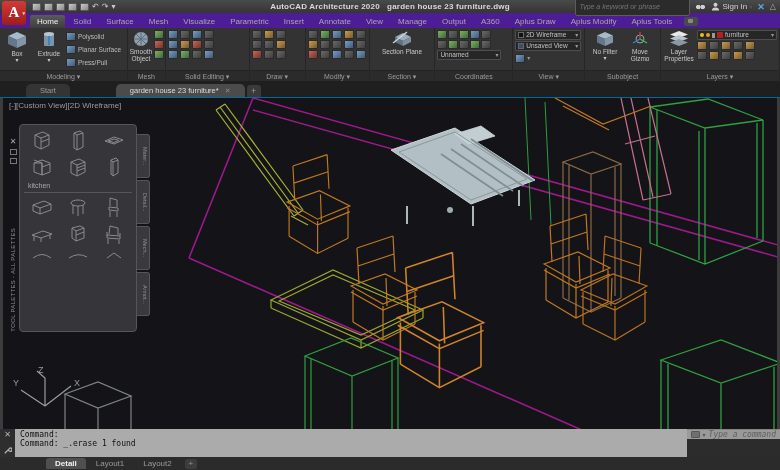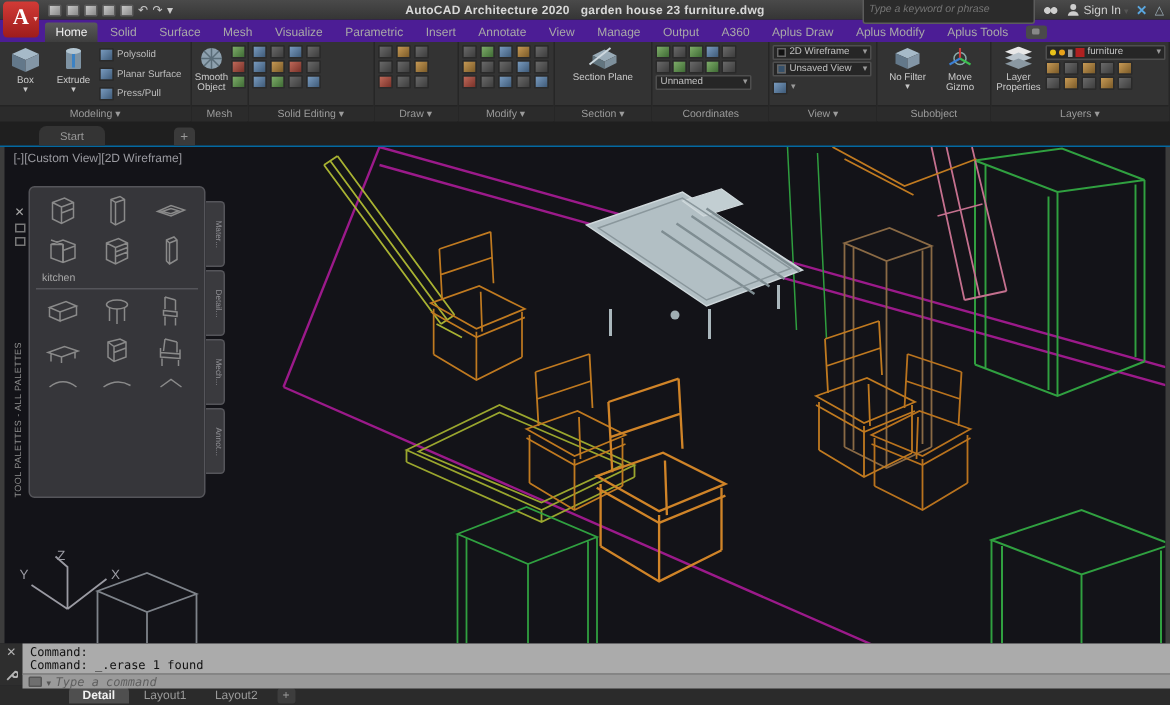--- a/index.html
+++ b/index.html
@@ -82,21 +82,21 @@
     text-shadow:3px 3px 0 rgba(0,0,0,.9), -2px 2px 0 rgba(0,0,0,.75), 2px -2px 0 rgba(0,0,0,.75), -2px -2px 0 rgba(0,0,0,.75), 0 0 6px rgba(0,0,0,.6); }
   .overlay span { display:block; }
 
   .ucs { position:absolute; left:4px; top:266px; z-index:6; }
   .ucs text { fill:#9a9aa2; font-size:9px; font-family:"Liberation Sans", sans-serif; }
 
   
   .cmdwin { height:28px; display:flex; background:#2c2c2c; position:relative; z-index:25; }
   .cmd-side { width:15px; background:#2e2e2e; display:flex; flex-direction:column; align-items:center; justify-content:space-between; padding:2px 0; }
   .cmd-side .cx { color:#b5b5b5; font-size:8px; line-height:8px; }
-  .cmd-body { flex:1; display:flex; flex-direction:column; }
+  .cmd-body { flex:1; display:flex; flex-direction:row; }
   .cmd-hist { flex:1; background:#ababab; padding:1px 5px; font-family:"DejaVu Sans Mono", monospace; font-size:8px; line-height:9px; color:#111; }
   .cmd-input { height:10px; background:#9a9a9a; border-top:1px solid #858585; display:flex; align-items:center; gap:3px; padding:0 4px; }
   .cmd-ic { width:9px; height:7px; background:#6f6f6f; border:1px solid #565656; border-radius:1px; }
   .cmd-car { font-size:6px; color:#555; }
   .cmd-ph { font-family:"DejaVu Sans Mono", monospace; font-style:italic; font-size:8px; color:#5f5f5f; }
 
   
   .statusbar { height:13px; background:#2b2b2b; display:flex; align-items:center; padding-left:46px; gap:1px; }
   .ltab { color:#9a9a9a; font-size:8px; padding:1px 9px; border-radius:3px 3px 0 0; }
   .ltab.active { background:#4f4f4f; color:#f2f2f2; font-weight:bold; }
@@ -398,20 +398,24 @@
           </div>
         </div>
       </div>
       <div class="rlabel"><span>Layers</span> ▾</div>
     </div>
   </div>
 
   <div class="doctabs">
     <span class="dtab">Start</span>
     <span style="width:42px"></span>
+    <span class="dtab active">
+      <span>garden house 23 furniture*</span>
+      <span class="cl">✕</span>
+    </span>
     <span class="dplus">+</span>
   </div>
 
   <div class="workspace">
 
     <svg class="wire" width="774" height="331" viewBox="0 0 774 331">
       <defs>
         <g id="chair" fill="none" stroke-width="1.2">
           <path d="M2,0 L38,-12 M2,0 L4,36 M38,-12 L40,24 M3,18 L39,6"></path>
           <path d="M-4,38 L30,26 L62,42 L28,56 Z"></path>

